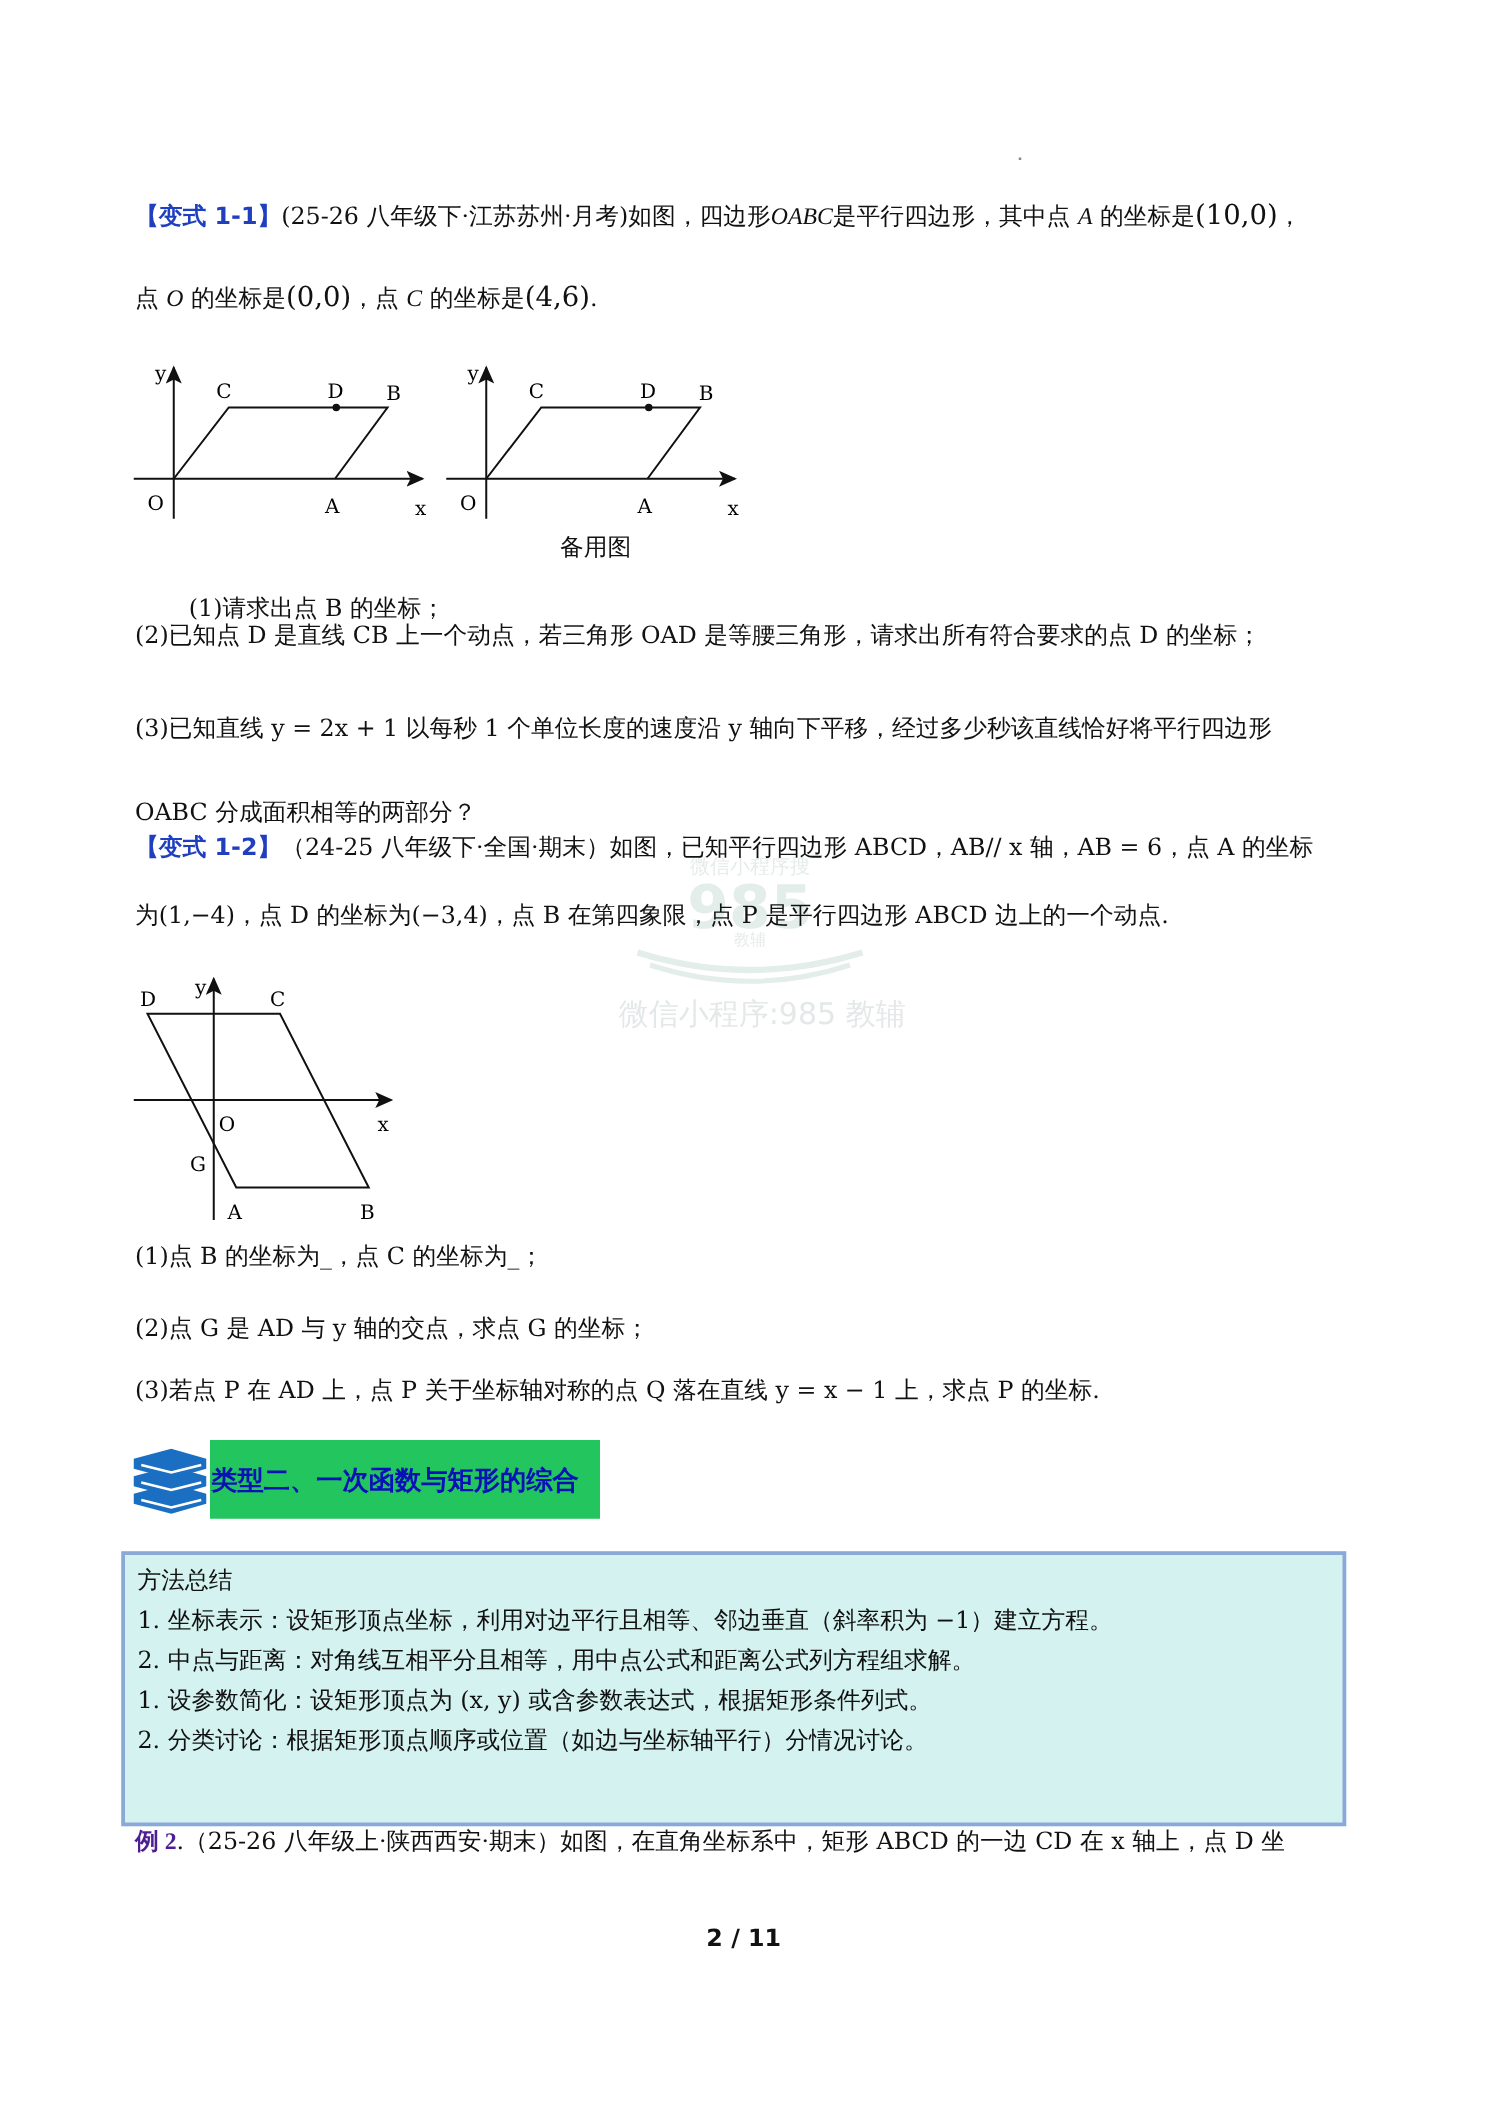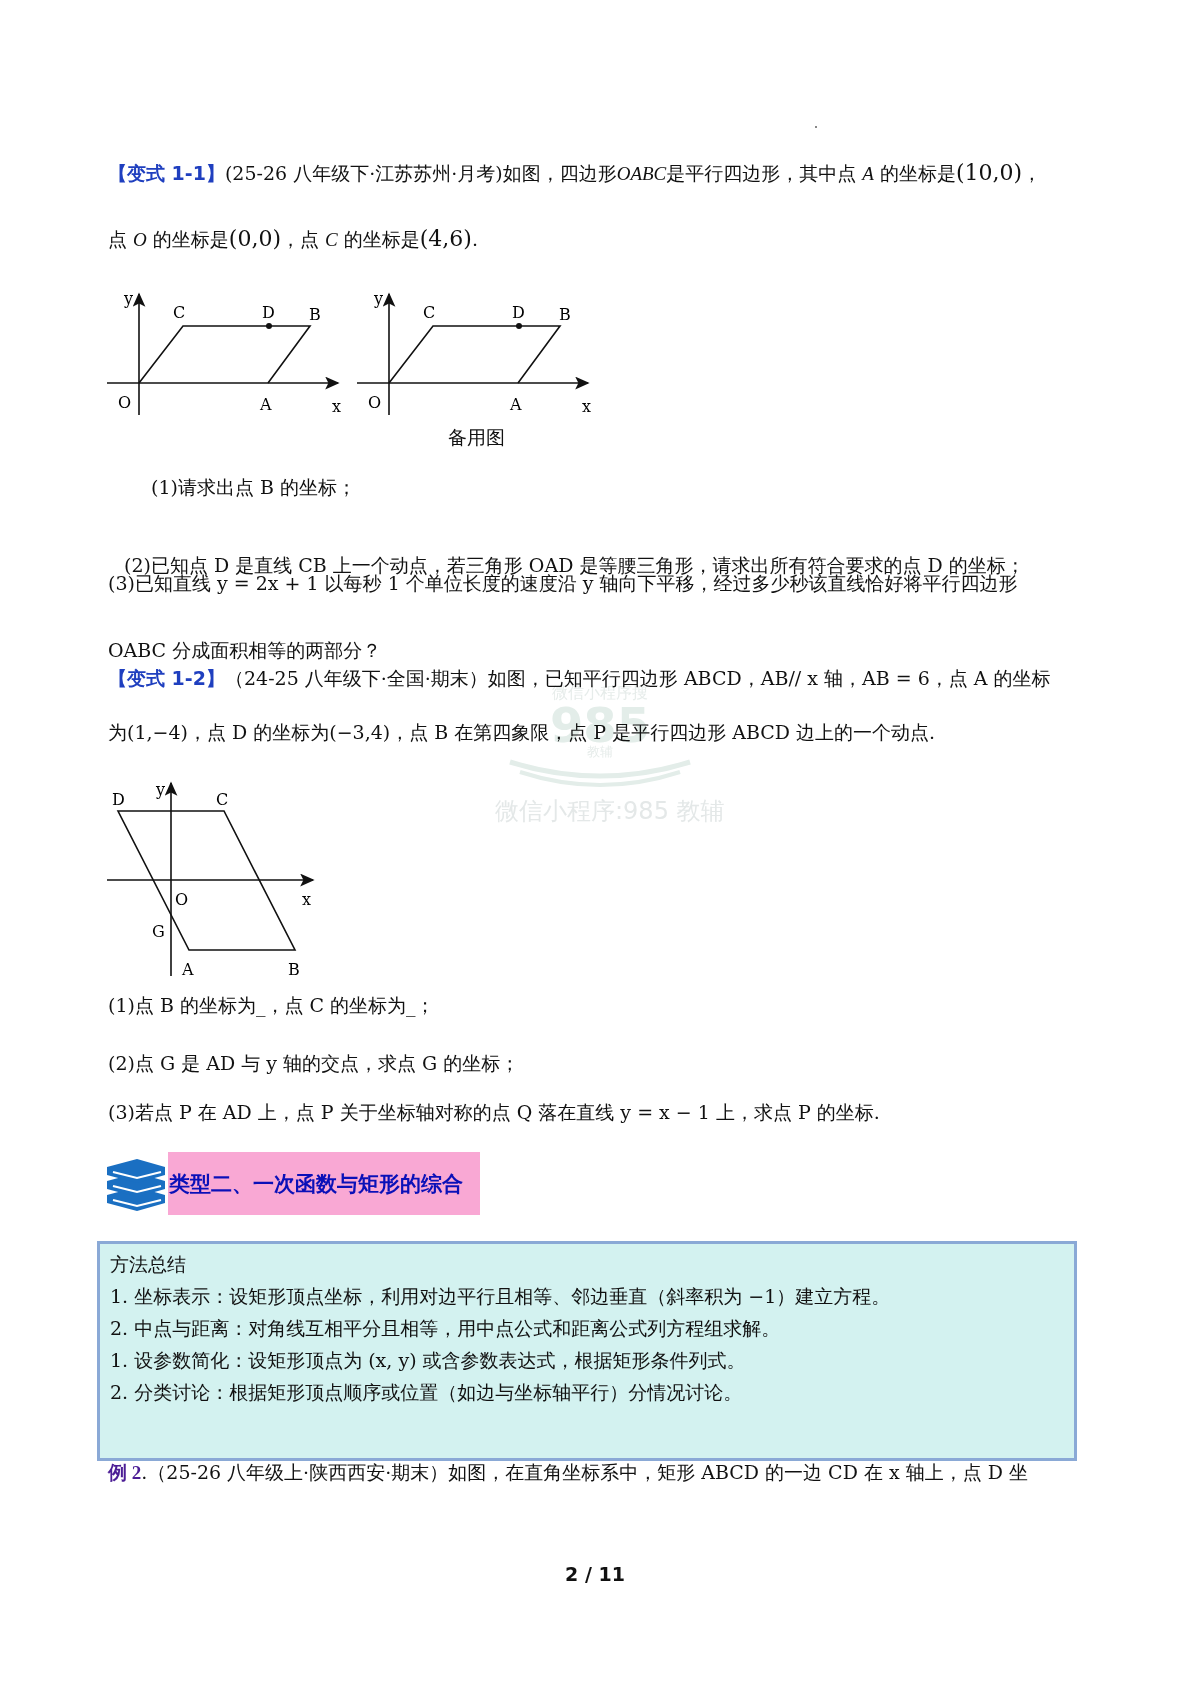--- a/index.html
+++ b/index.html
@@ -4,30 +4,30 @@
 <style>
   html, body { margin:0; padding:0; background:#ffffff; }
   body { width:1190px; height:1683px; position:relative; overflow:hidden;
          font-family:"DejaVu Serif","Liberation Serif",serif; color:#111; }
   .line { position:absolute; left:108px; font-size:19px; line-height:26px; white-space:nowrap; }
   .tag { color:#1f3fbf; font-weight:bold; font-family:"DejaVu Sans","Liberation Sans",sans-serif; }
   i.m, .m { font-style:italic; font-family:"Liberation Serif",serif; }
   .fig { position:absolute; }
   .caption { position:absolute; font-size:19px; }
   .hdr-icon { position:absolute; left:103px; top:1155px; width:64px; height:58px; }
-  .hdr-box { position:absolute; left:168px; top:1152px; width:312px; height:63px; background:#f9a8d4;
+  .hdr-box { position:absolute; left:168px; top:1152px; width:312px; height:63px; background:#22c55e;
              display:flex; align-items:center; }
   .hdr-box span { color:#0a10b8; font-weight:bold; font-size:21px; font-family:"DejaVu Sans","Liberation Sans",sans-serif; padding-left:1px; letter-spacing:0px; }
   .tipbox { position:absolute; left:97px; top:1241px; width:980px; height:220px; background:#d3f2f0;
             border:3px solid #8aa9d6; box-sizing:border-box; padding:4px 10px; }
   .tipbox .tl { font-size:19px; line-height:32px; white-space:nowrap; font-family:"DejaVu Serif","Liberation Serif",serif; }
   .ex { position:absolute; left:108px; top:1460px; font-size:19px; white-space:nowrap; }
   .ex .tag2 { color:#4c1d95; font-weight:bold; font-family:Liberation Serif, serif; }
   .pageno { position:absolute; left:0; width:1190px; top:1540px; text-align:center; font-weight:bold;
-            font-size:19px; font-family:"DejaVu Sans","Liberation Sans",sans-serif;margin-top:23px; }
+            font-size:19px; font-family:"DejaVu Sans","Liberation Sans",sans-serif; }
   .wm { position:absolute; left:495px; top:795px; font-size:24px; color:#e4e8e8; font-family:"DejaVu Sans","Liberation Sans",sans-serif; white-space:nowrap; }
   .wm-logo { position:absolute; left:490px; top:680px; width:220px; height:110px; }
   .dotmark { position:absolute; left:815px; top:126px; width:2px; height:2px; background:#888; }
 </style>
 </head>
 <body>
 
 <div class="dotmark"></div>
 
 <svg class="wm-logo" viewBox="0 0 220 110">
@@ -74,21 +74,21 @@
   <text x="232" y="132">x</text>
   <text x="18" y="128">O</text>
   <text x="160" y="130">A</text>
   <text x="209" y="40">B</text>
   <text x="73" y="38">C</text>
   <text x="162" y="38">D</text>
 </svg>
 <div class="caption" style="left:448px; top:425px;">备用图</div>
 
 <div class="line" style="top:474px;margin-left:43px;">(1)请求出点 B 的坐标；</div>
-<div class="line" style="top:552px;margin-left:16px;">(2)已知点 D 是直线 CB 上一个动点，若三角形 OAD 是等腰三角形，请求出所有符合要求的点 D 的坐标；</div>
+<div class="line" style="top:495px;">(2)已知点 D 是直线 CB 上一个动点，若三角形 OAD 是等腰三角形，请求出所有符合要求的点 D 的坐标；</div>
 <div class="line" style="top:570px;">(3)已知直线 y = 2x + 1 以每秒 1 个单位长度的速度沿 y 轴向下平移，经过多少秒该直线恰好将平行四边形</div>
 <div class="line" style="top:637px;">OABC 分成面积相等的两部分？</div>
 
 <div class="line" style="top:665px;">
   <span class="tag">【变式 1-2】</span><span>（24-25 八年级下·全国·期末）如图，已知平行四边形 ABCD，AB// x 轴，AB = 6，点 A 的坐标</span>
 </div>
 <div class="line" style="top:719px;">为(1,−4)，点 D 的坐标为(−3,4)，点 B 在第四象限，点 P 是平行四边形 ABCD 边上的一个动点.</div>
 
 <svg class="fig" style="left:100px; top:775px;" width="230" height="210">
   <defs>

